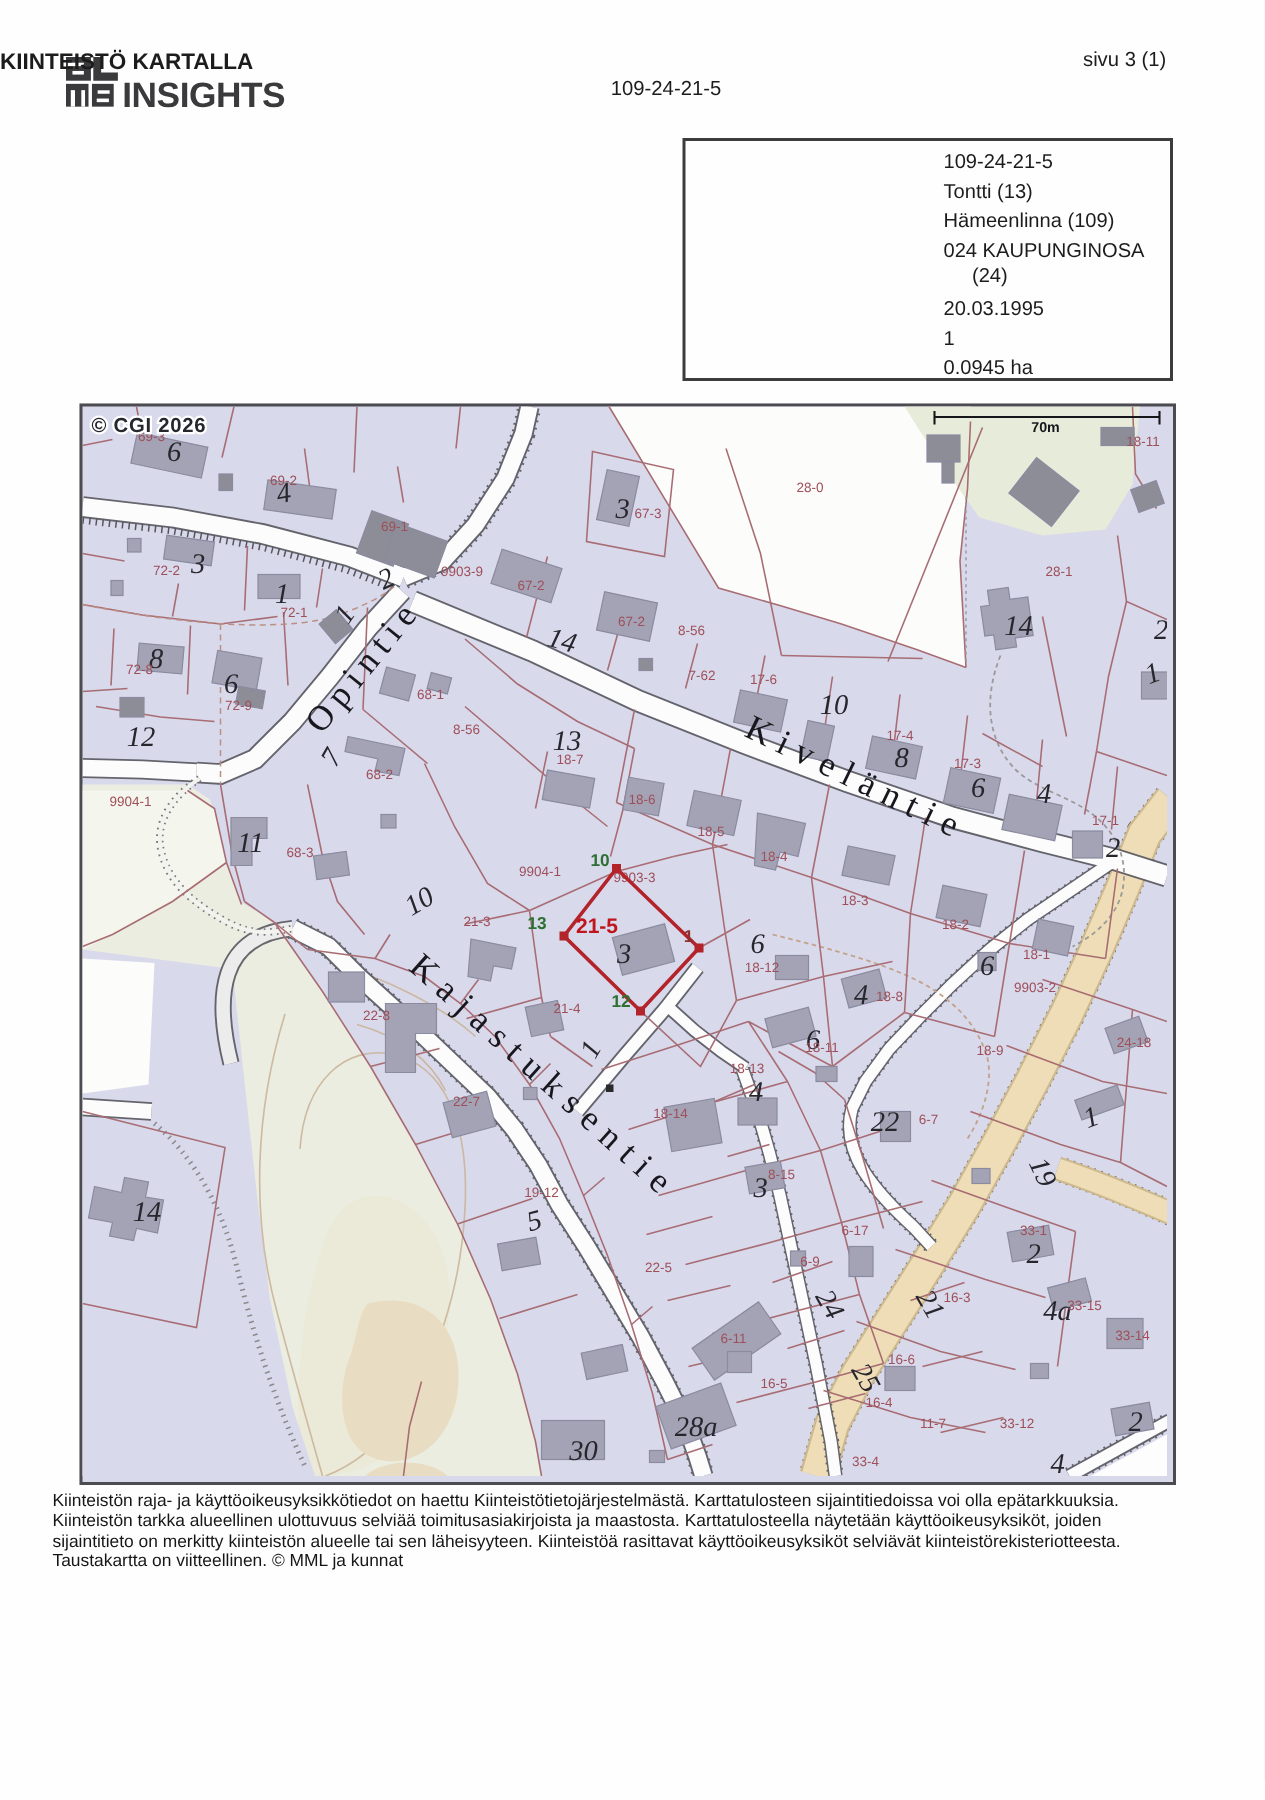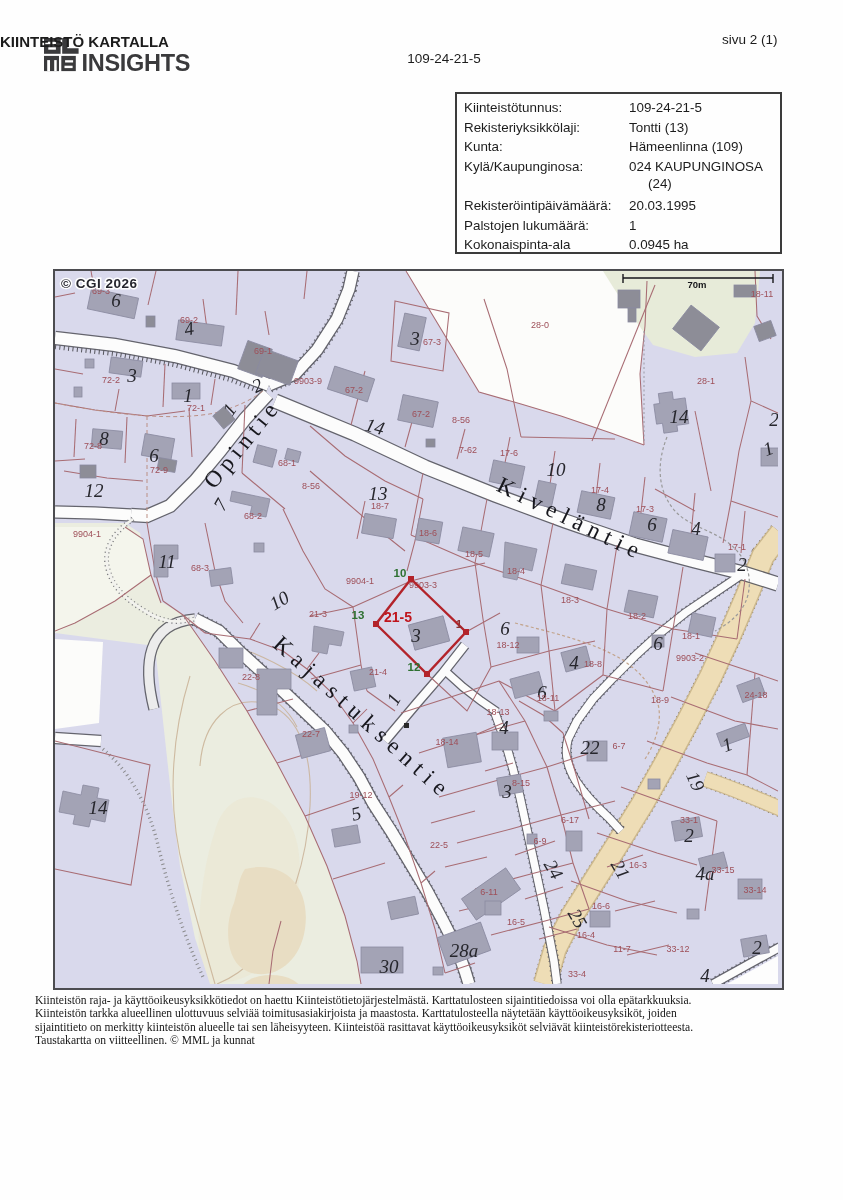--- a/index.html
+++ b/index.html
@@ -33,26 +33,23 @@
       </g>
 
       <text x="37.5" y="33.2" font-family="Liberation Sans, sans-serif" font-size="23.5" font-weight="bold" fill="#3a3a3c" letter-spacing="-0.3">INSIGHTS</text>
     </svg>
   </div>
 
   <div class="abs" style="left:0;top:33px;width:806px;text-align:left;font-size:15px;font-weight:bold;">KIINTEISTÖ KARTALLA</div>
 
   <div class="abs" style="left:0;top:51px;width:888px;text-align:center;font-size:13.5px;">109-24-21-5</div>
 
-  <div class="abs" style="left:722px;top:32px;font-size:13.5px;">sivu 2 (1)</div>
+  <div class="abs" style="left:722px;top:32px;font-size:13.5px;">sivu 3 (1)</div>
 
   <div class="abs" style="left:455px;top:92px;width:323px;height:158px;border:2px solid #3c3c3c;font-size:13.4px;">
-    <div class="abs" style="left:7px;top:4px;line-height:19.6px;">
-      Kiinteistötunnus:<br>Rekisteriyksikkölaji:<br>Kunta:<br>Kylä/Kaupunginosa:<br><br>Rekisteröintipäivämäärä:<br>Palstojen lukumäärä:<br>Kokonaispinta-ala
-    </div>
     <div class="abs" style="left:172px;top:4px;line-height:19.6px;">
       109-24-21-5<br>Tontti (13)<br>Hämeenlinna (109)<br>024 KAUPUNGINOSA<br><span style="position:relative;top:-2px;margin-left:19px;">(24)</span><br>20.03.1995<br>1<br>0.0945 ha
     </div>
   </div>
 
   <div class="abs" style="left:53px;top:269px;width:727px;height:717px;border:2px solid #4c4c50;background:#d9d9ec;">
     <svg width="723" height="713" viewBox="0 0 723 713" style="display:block">
 
       <g>
         <path d="M351,0 L592,0 L590,55 L585,103 L589,174 L556,162 L506,145 L466,133 L424,121 Z" fill="#fcfcfa"></path>
@@ -539,20 +536,20 @@
           <text x="345" y="306">10</text>
           <text x="303" y="348">13</text>
           <text x="359" y="400">12</text>
           <text x="404" y="357" fill="#8c3030">1</text>
         </g>
         <text x="343" y="351" font-family="Liberation Sans, sans-serif" font-size="14px" font-weight="bold" fill="#c0151c" text-anchor="middle">21-5</text>
       </g>
     </svg>
   </div>
 
-  <div class="abs" style="left:35px;top:994px;width:790px;font-size:11.6px;line-height:13.4px;color:#161616;font-family:Liberation Serif, serif;">
+  <div class="abs" style="left:35px;top:994px;width:790px;font-size:11.6px;line-height:13.4px;color:#161616;">
     Kiinteistön raja- ja käyttöoikeusyksikkötiedot on haettu Kiinteistötietojärjestelmästä. Karttatulosteen sijaintitiedoissa voi olla epätarkkuuksia.<br>
     Kiinteistön tarkka alueellinen ulottuvuus selviää toimitusasiakirjoista ja maastosta. Karttatulosteella näytetään käyttöoikeusyksiköt, joiden<br>
     sijaintitieto on merkitty kiinteistön alueelle tai sen läheisyyteen. Kiinteistöä rasittavat käyttöoikeusyksiköt selviävät kiinteistörekisteriotteesta.<br>
     Taustakartta on viitteellinen. © MML ja kunnat
   </div>
 
 </div>
 
 </body></html>

